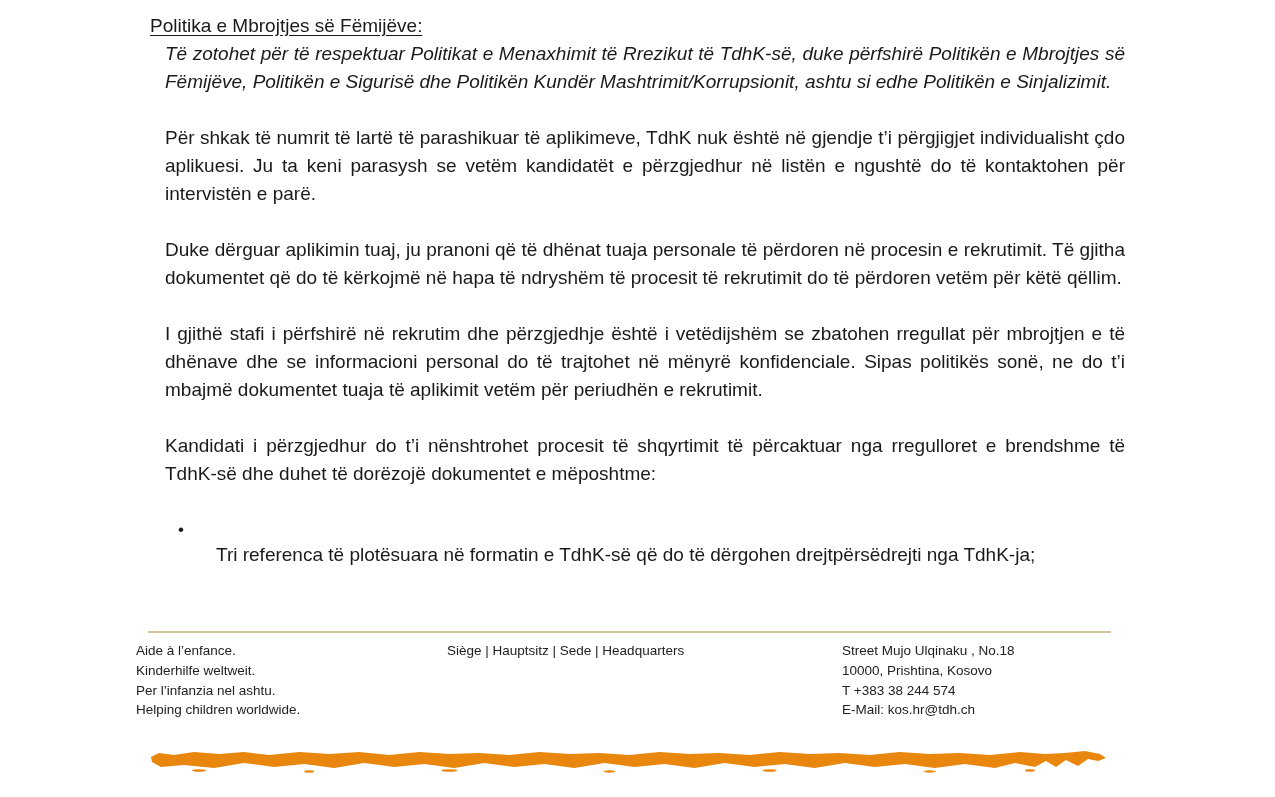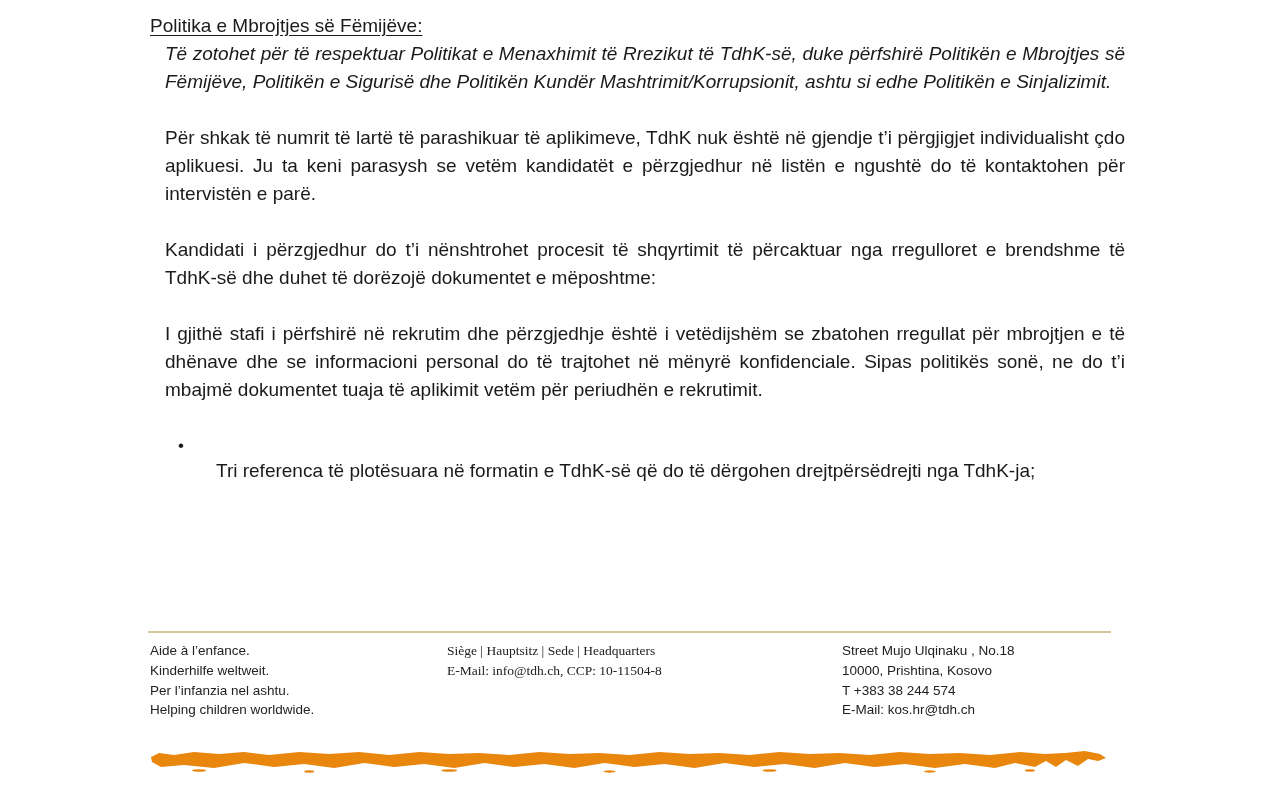--- a/index.html
+++ b/index.html
@@ -26,22 +26,22 @@
   .bullet-text{flex:1 1 auto;margin-top:25px;}
   .footer-divider{
     position:absolute;left:148px;top:631px;width:963px;height:2px;
     background:#d5c49c;
   }
   .footer{
     position:absolute;top:641px;left:0;width:1275px;
     font-size:13.5px;line-height:19.8px;color:#222222;
   }
   .footer .col{position:absolute;top:0;white-space:nowrap;}
-  .col-mission{left:150px;}
-  .col-hq{left:447px;font-family:Liberation Serif, serif;}
+  .col-mission{left:136px;}
+  .col-hq{left:447px;}
   .col-office{left:842px;}
   .footer .line{display:block;}
   .brush{
     position:absolute;left:149px;top:747px;width:959px;height:28px;
   }
   .brush svg{display:block;width:100%;height:100%;}
 </style>
 </head>
 <body>
 
@@ -49,44 +49,44 @@
 
   <div class="content">
 
     <p class="heading"><span class="u">Politika e Mbrojtjes së Fëmijëve:</span></p>
 
     <p class="ital spaced">Të zotohet për të respektuar Politikat e Menaxhimit të Rrezikut të TdhK-së, duke përfshirë Politikën e Mbrojtjes së Fëmijëve, Politikën e Sigurisë dhe Politikën Kundër Mashtrimit/Korrupsionit, ashtu si edhe Politikën e Sinjalizimit.</p>
 
     <p class="spaced">Për shkak të numrit të lartë të parashikuar të aplikimeve, TdhK nuk është në gjendje t’i përgjigjet individualisht çdo aplikuesi. Ju ta keni parasysh se vetëm kandidatët e përzgjedhur në listën e ngushtë do të kontaktohen për intervistën e parë.</p>
 
 
+    <p class="spaced">Duke dërguar aplikimin tuaj, ju pranoni që të dhënat tuaja personale të përdoren në procesin e rekrutimit. Të gjitha dokumentet që do të kërkojmë në hapa të ndryshëm të procesit të rekrutimit do të përdoren vetëm për këtë qëllim.</p>
+
+    <p class="spaced">I gjithë stafi i përfshirë në rekrutim dhe përzgjedhje është i vetëdijshëm se zbatohen rregullat për mbrojtjen e të dhënave dhe se informacioni personal do të trajtohet në mënyrë konfidenciale. Sipas politikës sonë, ne do t’i mbajmë dokumentet tuaja të aplikimit vetëm për periudhën e rekrutimit.</p>
 
     <p class="spaced">Kandidati i përzgjedhur do t’i nënshtrohet procesit të shqyrtimit të përcaktuar nga rregulloret e brendshme të TdhK-së dhe duhet të dorëzojë dokumentet e mëposhtme:</p>
-
-    <p class="spaced">I gjithë stafi i përfshirë në rekrutim dhe përzgjedhje është i vetëdijshëm se zbatohen rregullat për mbrojtjen e të dhënave dhe se informacioni personal do të trajtohet në mënyrë konfidenciale. Sipas politikës sonë, ne do t’i mbajmë dokumentet tuaja të aplikimit vetëm për periudhën e rekrutimit.</p>
 
     <div class="bullet-row">
       <span class="bullet-marker">•</span>
       <span class="bullet-text">Tri referenca të plotësuara në formatin e TdhK-së që do të dërgohen drejtpërsëdrejti nga TdhK-ja;</span>
     </div>
 
   </div>
 
   <div class="footer-divider"></div>
 
   <div class="footer">
     <div class="col col-mission">
       <span class="line">Aide à l’enfance.</span>
       <span class="line">Kinderhilfe weltweit.</span>
       <span class="line">Per l’infanzia nel ashtu.</span>
       <span class="line">Helping children worldwide.</span>
     </div>
     <div class="col col-hq">
       <span class="line">Siège | Hauptsitz | Sede | Headquarters</span>
-      <span class="line">E-Mail: info@tdh.ch, CCP: 10-11504-8</span>
     </div>
     <div class="col col-office">
       <span class="line">Street Mujo Ulqinaku , No.18</span>
       <span class="line">10000, Prishtina, Kosovo</span>
       <span class="line">T +383 38 244 574</span>
       <span class="line">E-Mail: kos.hr@tdh.ch</span>
     </div>
   </div>
 
   <div class="brush">

